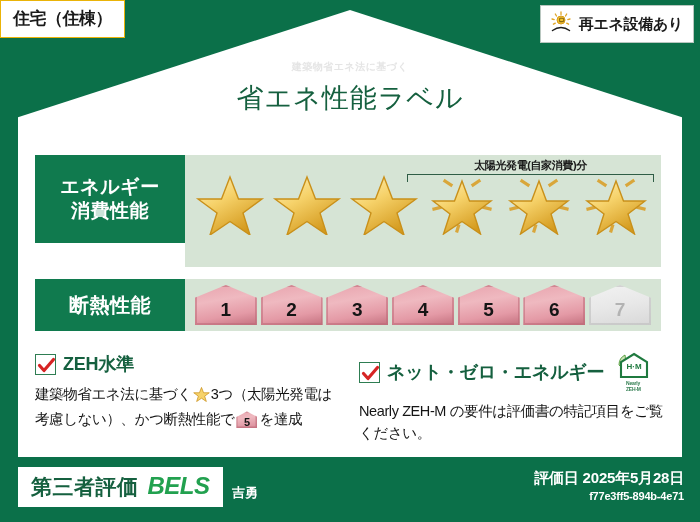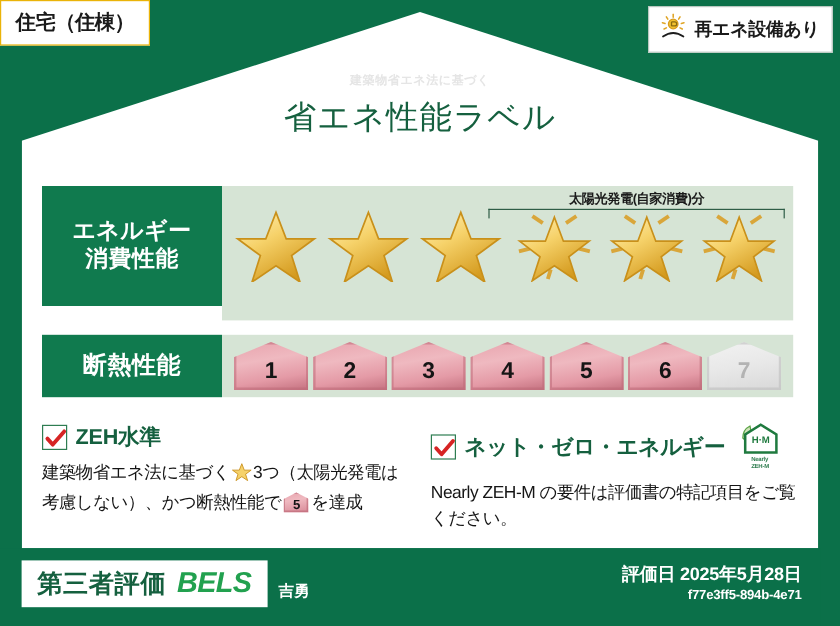--- a/index.html
+++ b/index.html
@@ -105,21 +105,21 @@
     letter-spacing: 0.5px;
   }
   .row-label.single { font-size: 20px; }
   .row-values {
     flex: 1;
     background: #d6e4d5;
     position: relative;
   }
 
   
-  .energy-row .row-label { height: 100px; }
+  .energy-row .row-label { height: 88px; }
   .energy-row .row-values { height: 112px; }
 
   .bracket-wrap {
     position: absolute;
     left: 222px; top: 3px;
     width: 247px;
     text-align: center;
   }
   .bracket-label {
     font-size: 11px;
@@ -253,21 +253,21 @@
     font-size: 5px;
     font-weight: bold;
     color: #2f7d4f;
     line-height: 1.15;
     letter-spacing: -0.2px;
   }
 
   
   .footer {
     position: absolute;
-    left: 0; right: 16px; bottom: 0;
+    left: 0; right: 0; bottom: 0;
     height: 65px;
     background: #0b7049;
     z-index: 5;
   }
   .bels-box {
     position: absolute;
     left: 18px; top: 10px;
     background: #ffffff;
     padding: 5px 13px 6px 13px;
     display: flex;

